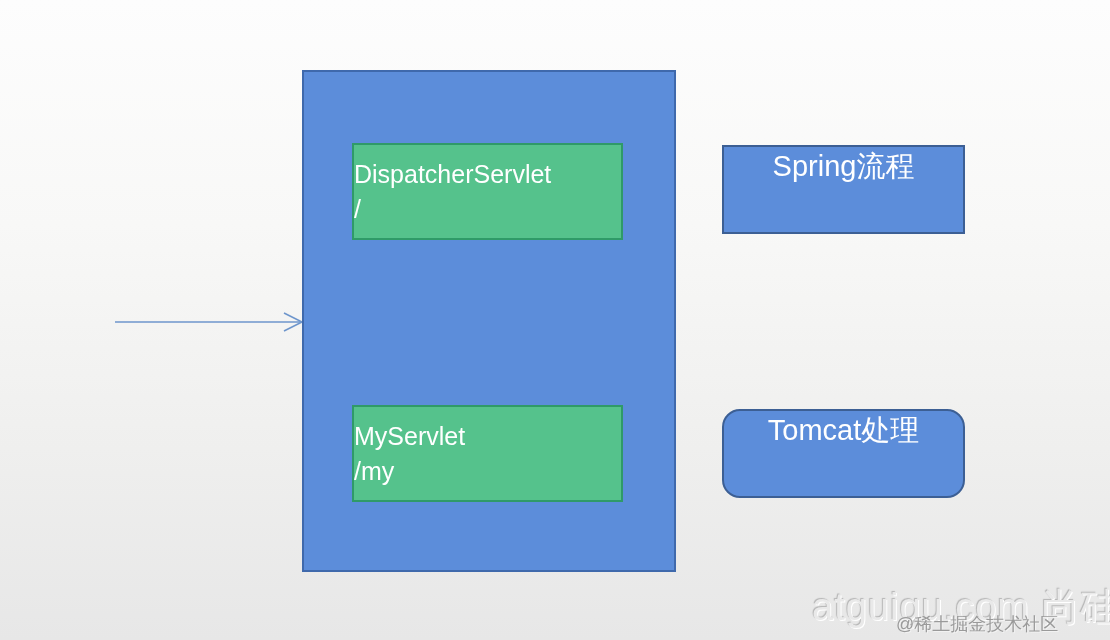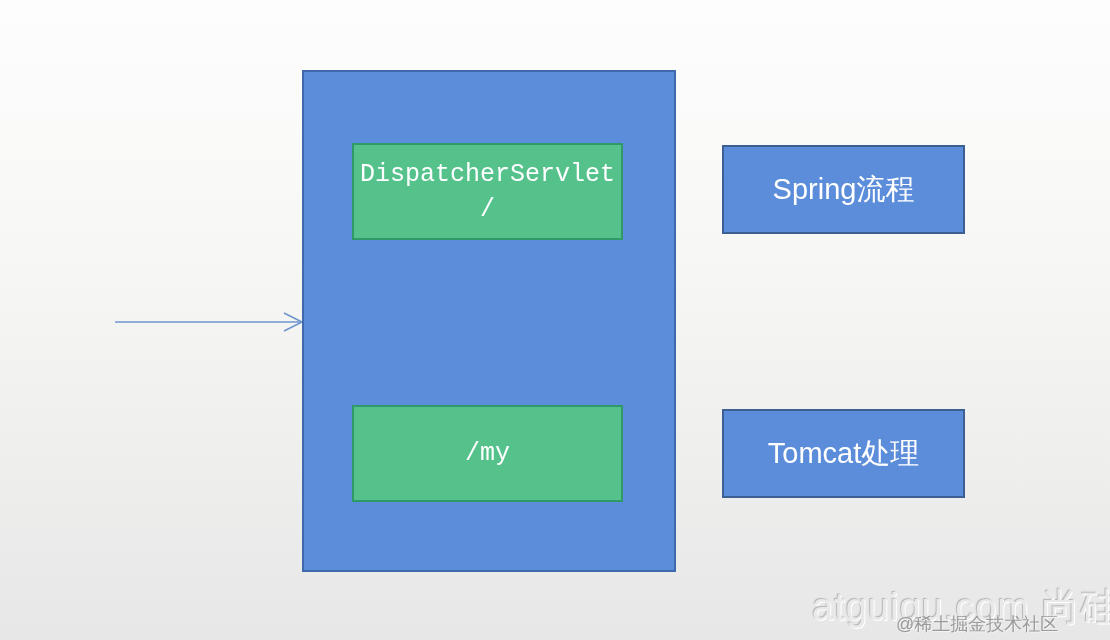--- a/index.html
+++ b/index.html
@@ -29,47 +29,46 @@
 
   
   .servlet-box {
     position: absolute;
     width: 267px;
     height: 93px;
     background: #55c28c;
     border: 2px solid #2f9a68;
     display: flex;
     flex-direction: column;
-    align-items: center;
+    align-items: flex-start;
     justify-content: center;
     color: #ffffff;
     font-size: 25px;
     line-height: 35px;
     text-align: center;
-    font-family: Liberation Mono, monospace;
   }
   .servlet-box.dispatcher { left: 352px; top: 143px; }
   .servlet-box.myservlet  { left: 352px; top: 405px; }
 
   
   .label-box {
     position: absolute;
     width: 239px;
     height: 85px;
     background: #5c8dda;
     border: 2px solid #3c5f94;
     display: flex;
-    align-items: center;
+    align-items: flex-start;
     justify-content: center;
     color: #ffffff;
     font-size: 29px;
     text-align: center;
   }
   .label-box.spring { left: 722px; top: 145px; }
-  .label-box.tomcat { left: 722px; top: 409px; }
+  .label-box.tomcat { left: 722px; top: 409px; border-radius: 18px; }
 
   
   .arrow-svg {
     position: absolute;
     left: 112px;
     top: 308px;
     width: 194px;
     height: 28px;
   }
 
@@ -108,20 +107,21 @@
   </svg>
 
   <div class="container-rect"></div>
 
   <div class="servlet-box dispatcher">
     <div>DispatcherServlet</div>
     <div>/</div>
   </div>
 
   <div class="servlet-box myservlet">
+    <div>MyServlet</div>
     <div>/my</div>
   </div>
 
   <div class="label-box spring">
     <span>Spring流程</span>
   </div>
 
   <div class="label-box tomcat">
     <span>Tomcat处理</span>
   </div>

